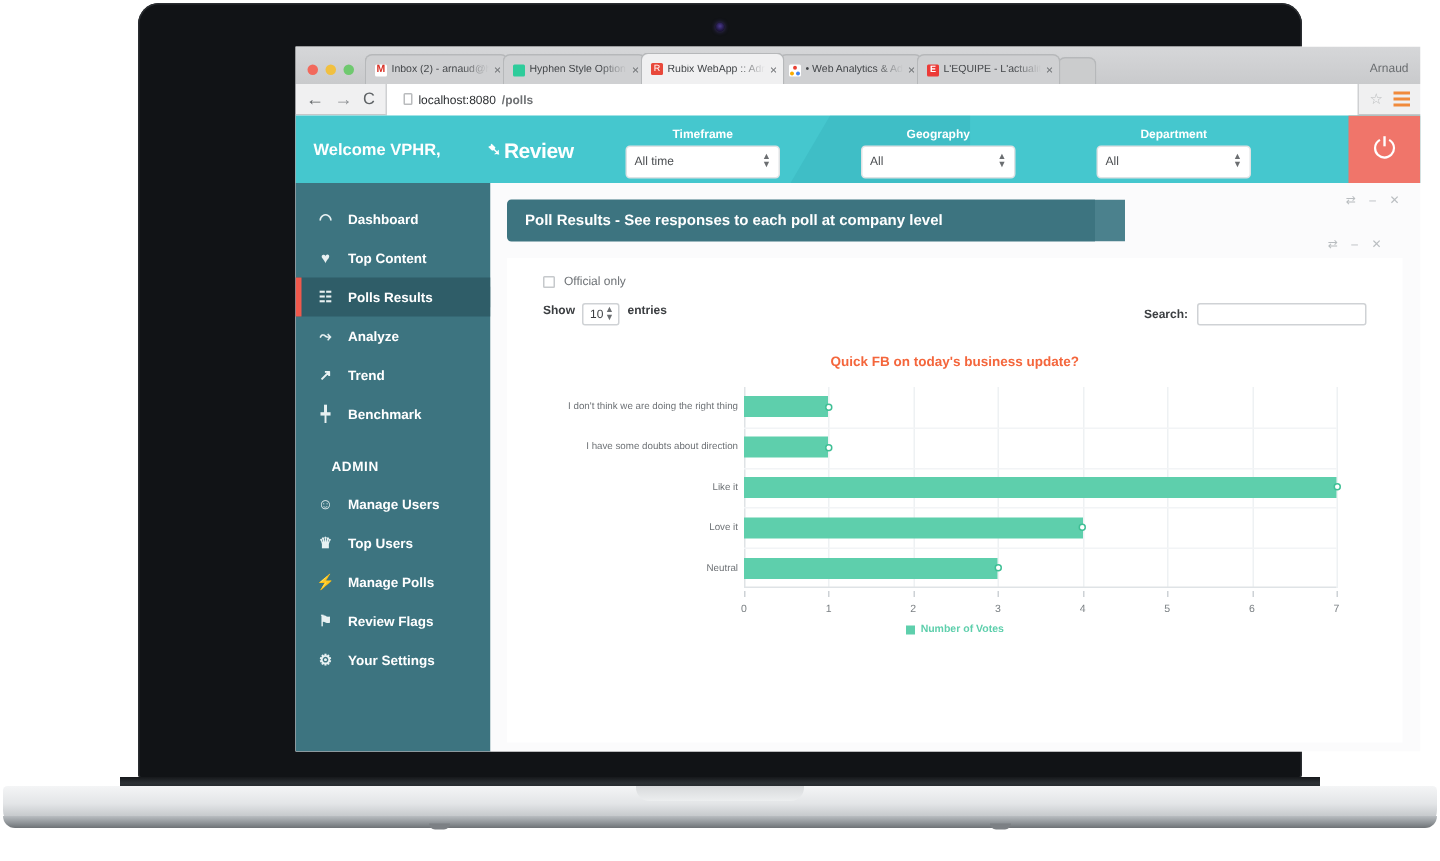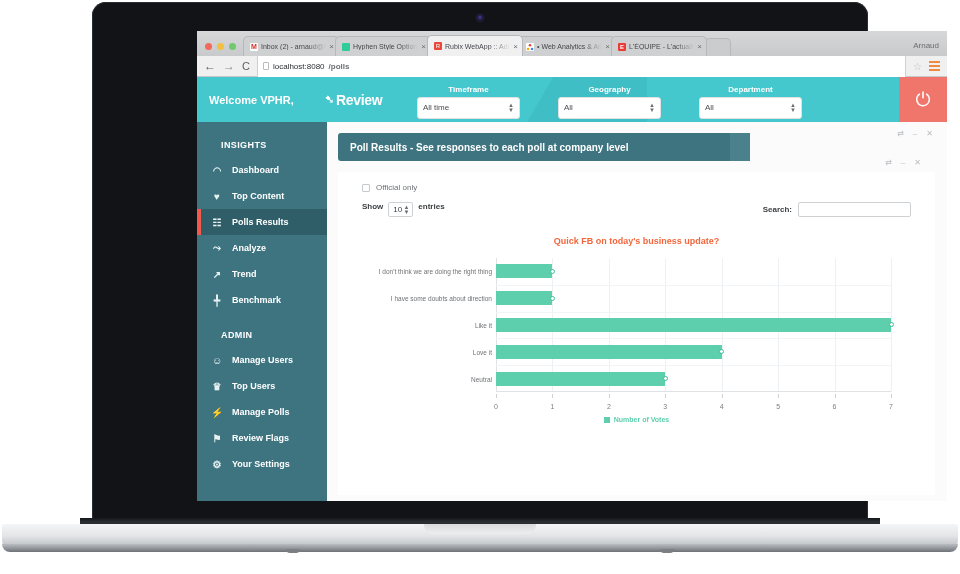--- a/index.html
+++ b/index.html
@@ -94,41 +94,41 @@
 
   .chrome-omnibar {
     height: 21px; background:#f0f0f1; border-bottom: 1px solid #c6c7c9;
     display:flex; align-items:center; gap: 7px; padding: 0 7px;
   }
   .nav-ico { font-size: 12px; color:#8b8e91; line-height:1; }
   .nav-ico.back { color:#5e6265; }
   .nav-ico.reload { color:#5e6265; font-size:11px; }
   .urlbox {
     flex:1; height: 26px; background:#fff; border:1px solid #cfd0d2; border-radius:2px;
-    display:flex; align-items:center; gap:4px; padding: 0 5px; font-size: 8px; color:#3b3e41;
+    display:flex; align-items:center; gap:4px; padding: 0 11px; font-size: 8px; color:#3b3e41;
   }
   .page-ico { width:6px; height:8px; background:#fff; border:1px solid #b9bbbd; border-radius:1px; }
   .url-host { color:#2b2e31; }
   .url-path { color:#6d7073;font-weight:bold; }
   .star { color:#b9bbbd; font-size:10px; }
   .burger { display:flex; flex-direction:column; gap:2px; }
   .burger i { display:block; width:11px; height:2px; background:#f08a3c; }
 
   
   .app { position:relative; height: 424px; background:#ffffff; }
 
   .topbar { position:relative; height: 45px; background:#45c7ce; display:flex; align-items:center; overflow:hidden; }
   .topbar .wedge {
     position:absolute; left: 330px; top:0; width: 120px; height:45px;
     background:#3fbec6; clip-path: polygon(22% 0, 100% 0, 100% 100%, 0 100%);
   }
   .welcome { position:relative; z-index:2; color:#ffffff; font-size:11px; font-weight:bold; padding-left: 12px; width: 128px; }
   .brand { position:relative; z-index:2; width: 92px; color:#fff; font-size:14px; font-weight:bold; letter-spacing:-.3px; display:flex; align-items:center; gap:2px; }
   .brand .swoosh { font-size:11px; }
-  .filters { position:relative; z-index:2; display:flex; gap: 38px; align-items:center; padding-top: 4px; }
+  .filters { position:relative; z-index:2; display:flex; gap: 54px; align-items:center; padding-top: 4px; }
   .filter { width: 103px; text-align:center; }
   .filter .flabel { color:#ffffff; font-size: 8px; font-weight:bold; margin-bottom: 3px; }
   .select {
     position:relative; height: 22px; background:#fff; border:1px solid #dfe2e4; border-radius:3px;
     display:flex; align-items:center; padding: 0 5px; font-size: 8px; color:#4a4d50;
   }
   .select .spin { position:absolute; right:5px; font-size:6px; line-height:5px; color:#6b6e71; text-align:center; }
   .power {
     position:absolute; right:0; top:0; width: 48px; height: 45px; background:#f0756a;
     display:flex; align-items:center; justify-content:center; color:#fff; font-size:19px;
@@ -320,21 +320,20 @@
             </div>
           </div>
           <div class="power">
             <span>⏻</span>
           </div>
         </div>
 
         <div class="body-row">
 
           <div class="sidebar">
-            <div class="sec-title">INSIGHTS</div>
 
             <div class="nav-item">
               <span class="nico">◠</span>
               <span>Dashboard</span>
             </div>
             <div class="nav-item">
               <span class="nico">♥</span>
               <span>Top Content</span>
             </div>
             <div class="nav-item active">

